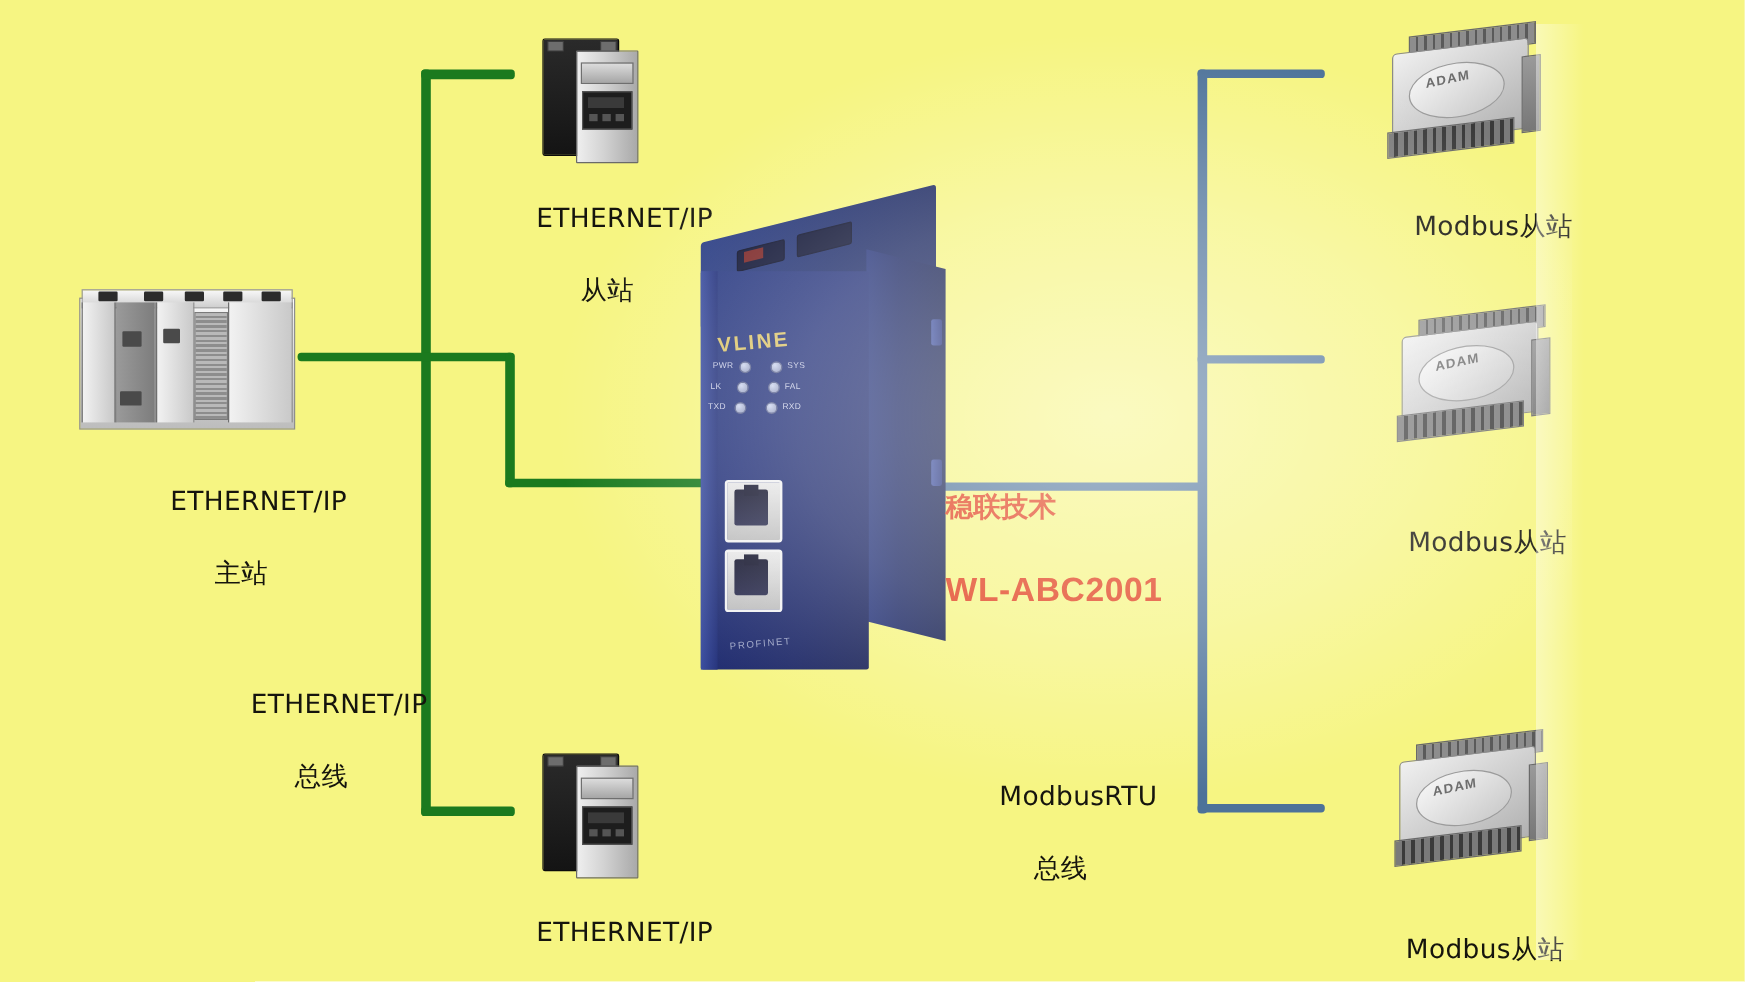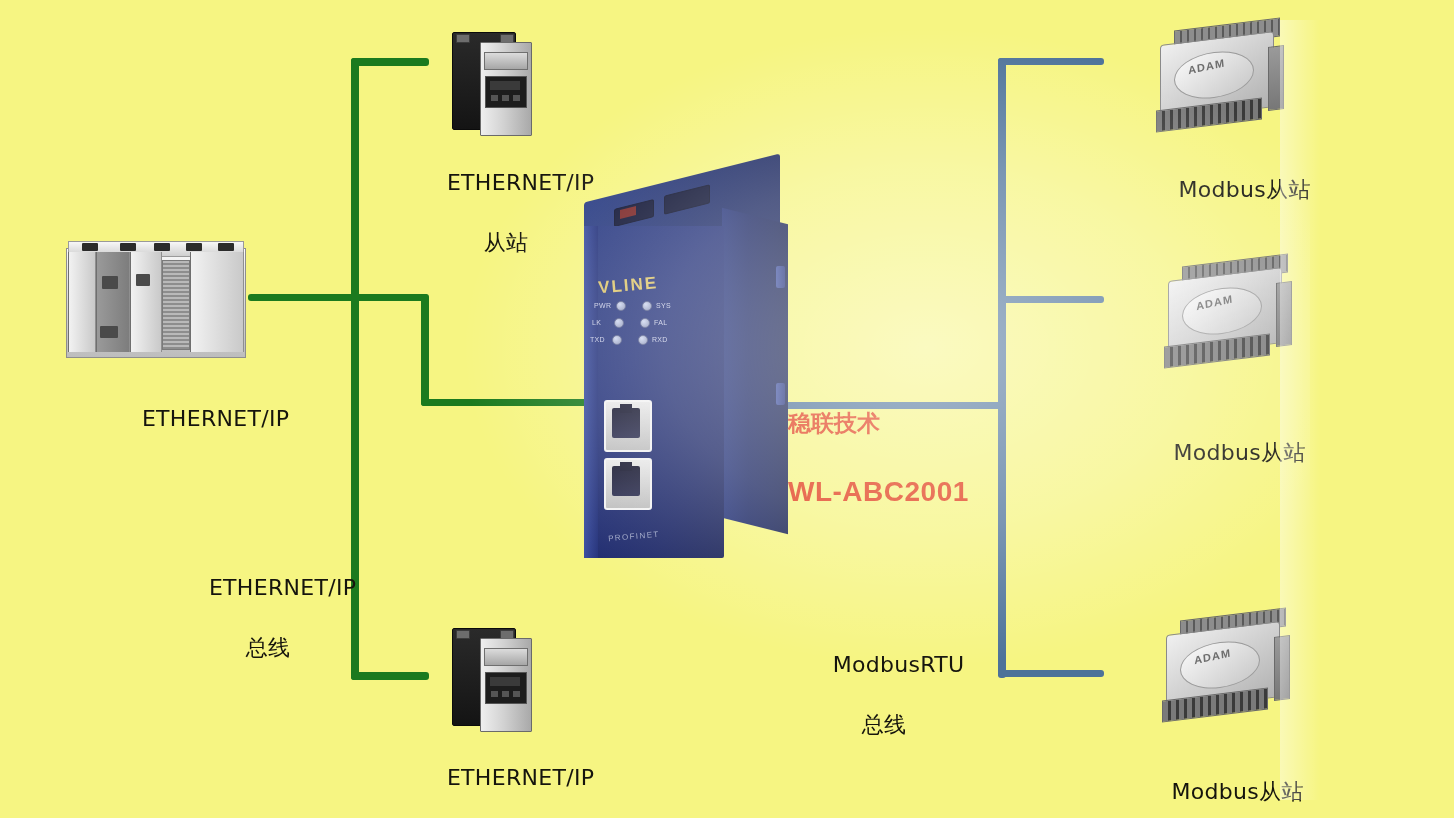--- a/index.html
+++ b/index.html
@@ -234,20 +234,21 @@
     <div class="slot" style="left:36px;top:38px;width:16px;height:13px;"></div>
     <div class="slot" style="left:34px;top:88px;width:18px;height:12px;"></div>
     <div class="mod" style="left:64px;width:30px;"></div>
     <div class="slot" style="left:70px;top:36px;width:14px;height:12px;"></div>
     <div class="grill" style="left:96px;top:22px;width:26px;height:88px;"></div>
     <div class="mod" style="left:124px;width:52px;"></div>
   </div>
 
   <div class="lbl cn" style="left:85px;top:374px;width:232px;">
     <span>ETHERNET/IP</span>
+    <span class="l2">主站</span>
   </div>
 
   <div class="vfd" style="left:448px;top:32px;width:90px;height:108px;">
     <div class="back"></div>
     <div class="ear" style="left:8px;"></div>
     <div class="ear" style="left:52px;"></div>
     <div class="front"></div>
     <div class="strip"></div>
     <div class="panel">
       <div class="seg"></div>

